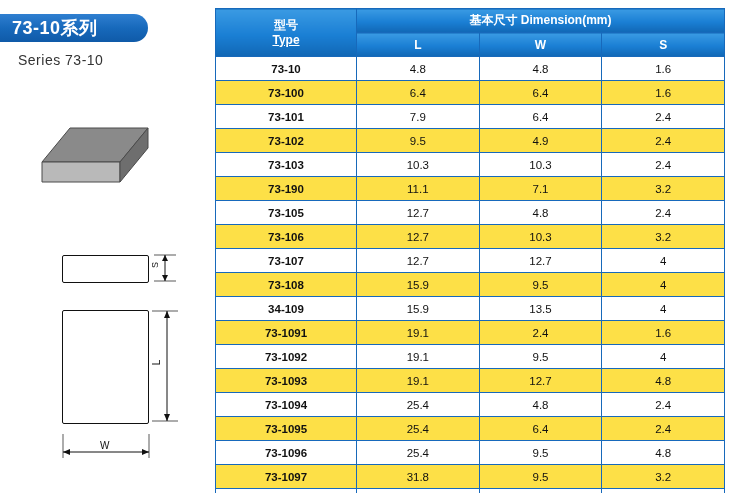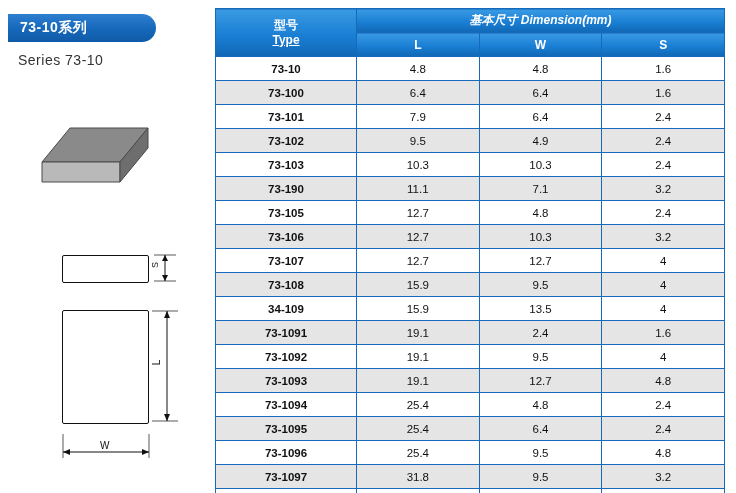--- a/index.html
+++ b/index.html
@@ -23,29 +23,29 @@
   .left-panel {
     position: absolute;
     left: 0;
     top: 0;
     width: 215px;
     height: 493px;
   }
 
   .series-badge {
     position: absolute;
-    left: 8px;
+    left: 0;
     top: 14px;
     width: 148px;
     height: 28px;
     background: #1a5fb4;
     background: linear-gradient(to bottom, #2f7fd0 0%, #1769bb 50%, #0f5aa8 100%);
     border-radius: 0 14px 14px 0;
     color: #ffffff;
-    font-size: 14px;
+    font-size: 18px;
     font-weight: bold;
     display: flex;
     align-items: center;
     padding-left: 12px;
     box-sizing: border-box;
     letter-spacing: 0.5px;
   }
 
   .series-sub {
     position: absolute;
@@ -163,27 +163,26 @@
     font-size: 12px;
   }
   .hdr-type {
     width: 140px;
     line-height: 1.25;
   }
   .hdr-type .cn { display: block; }
   .hdr-type .en { display: block; text-decoration: underline; }
   .hdr-dim {
     height: 24px;
-    font-style: italic;
   }
   .sub-hdr {
     height: 22px;
   }
   tbody tr.alt td {
-    background: #e5e5e5;
+    background: #fde047;
   }
   tbody tr td:first-child {
     font-weight: bold;
   }
 </style>
 </head>
 <body>
 
 <div class="page">
 

